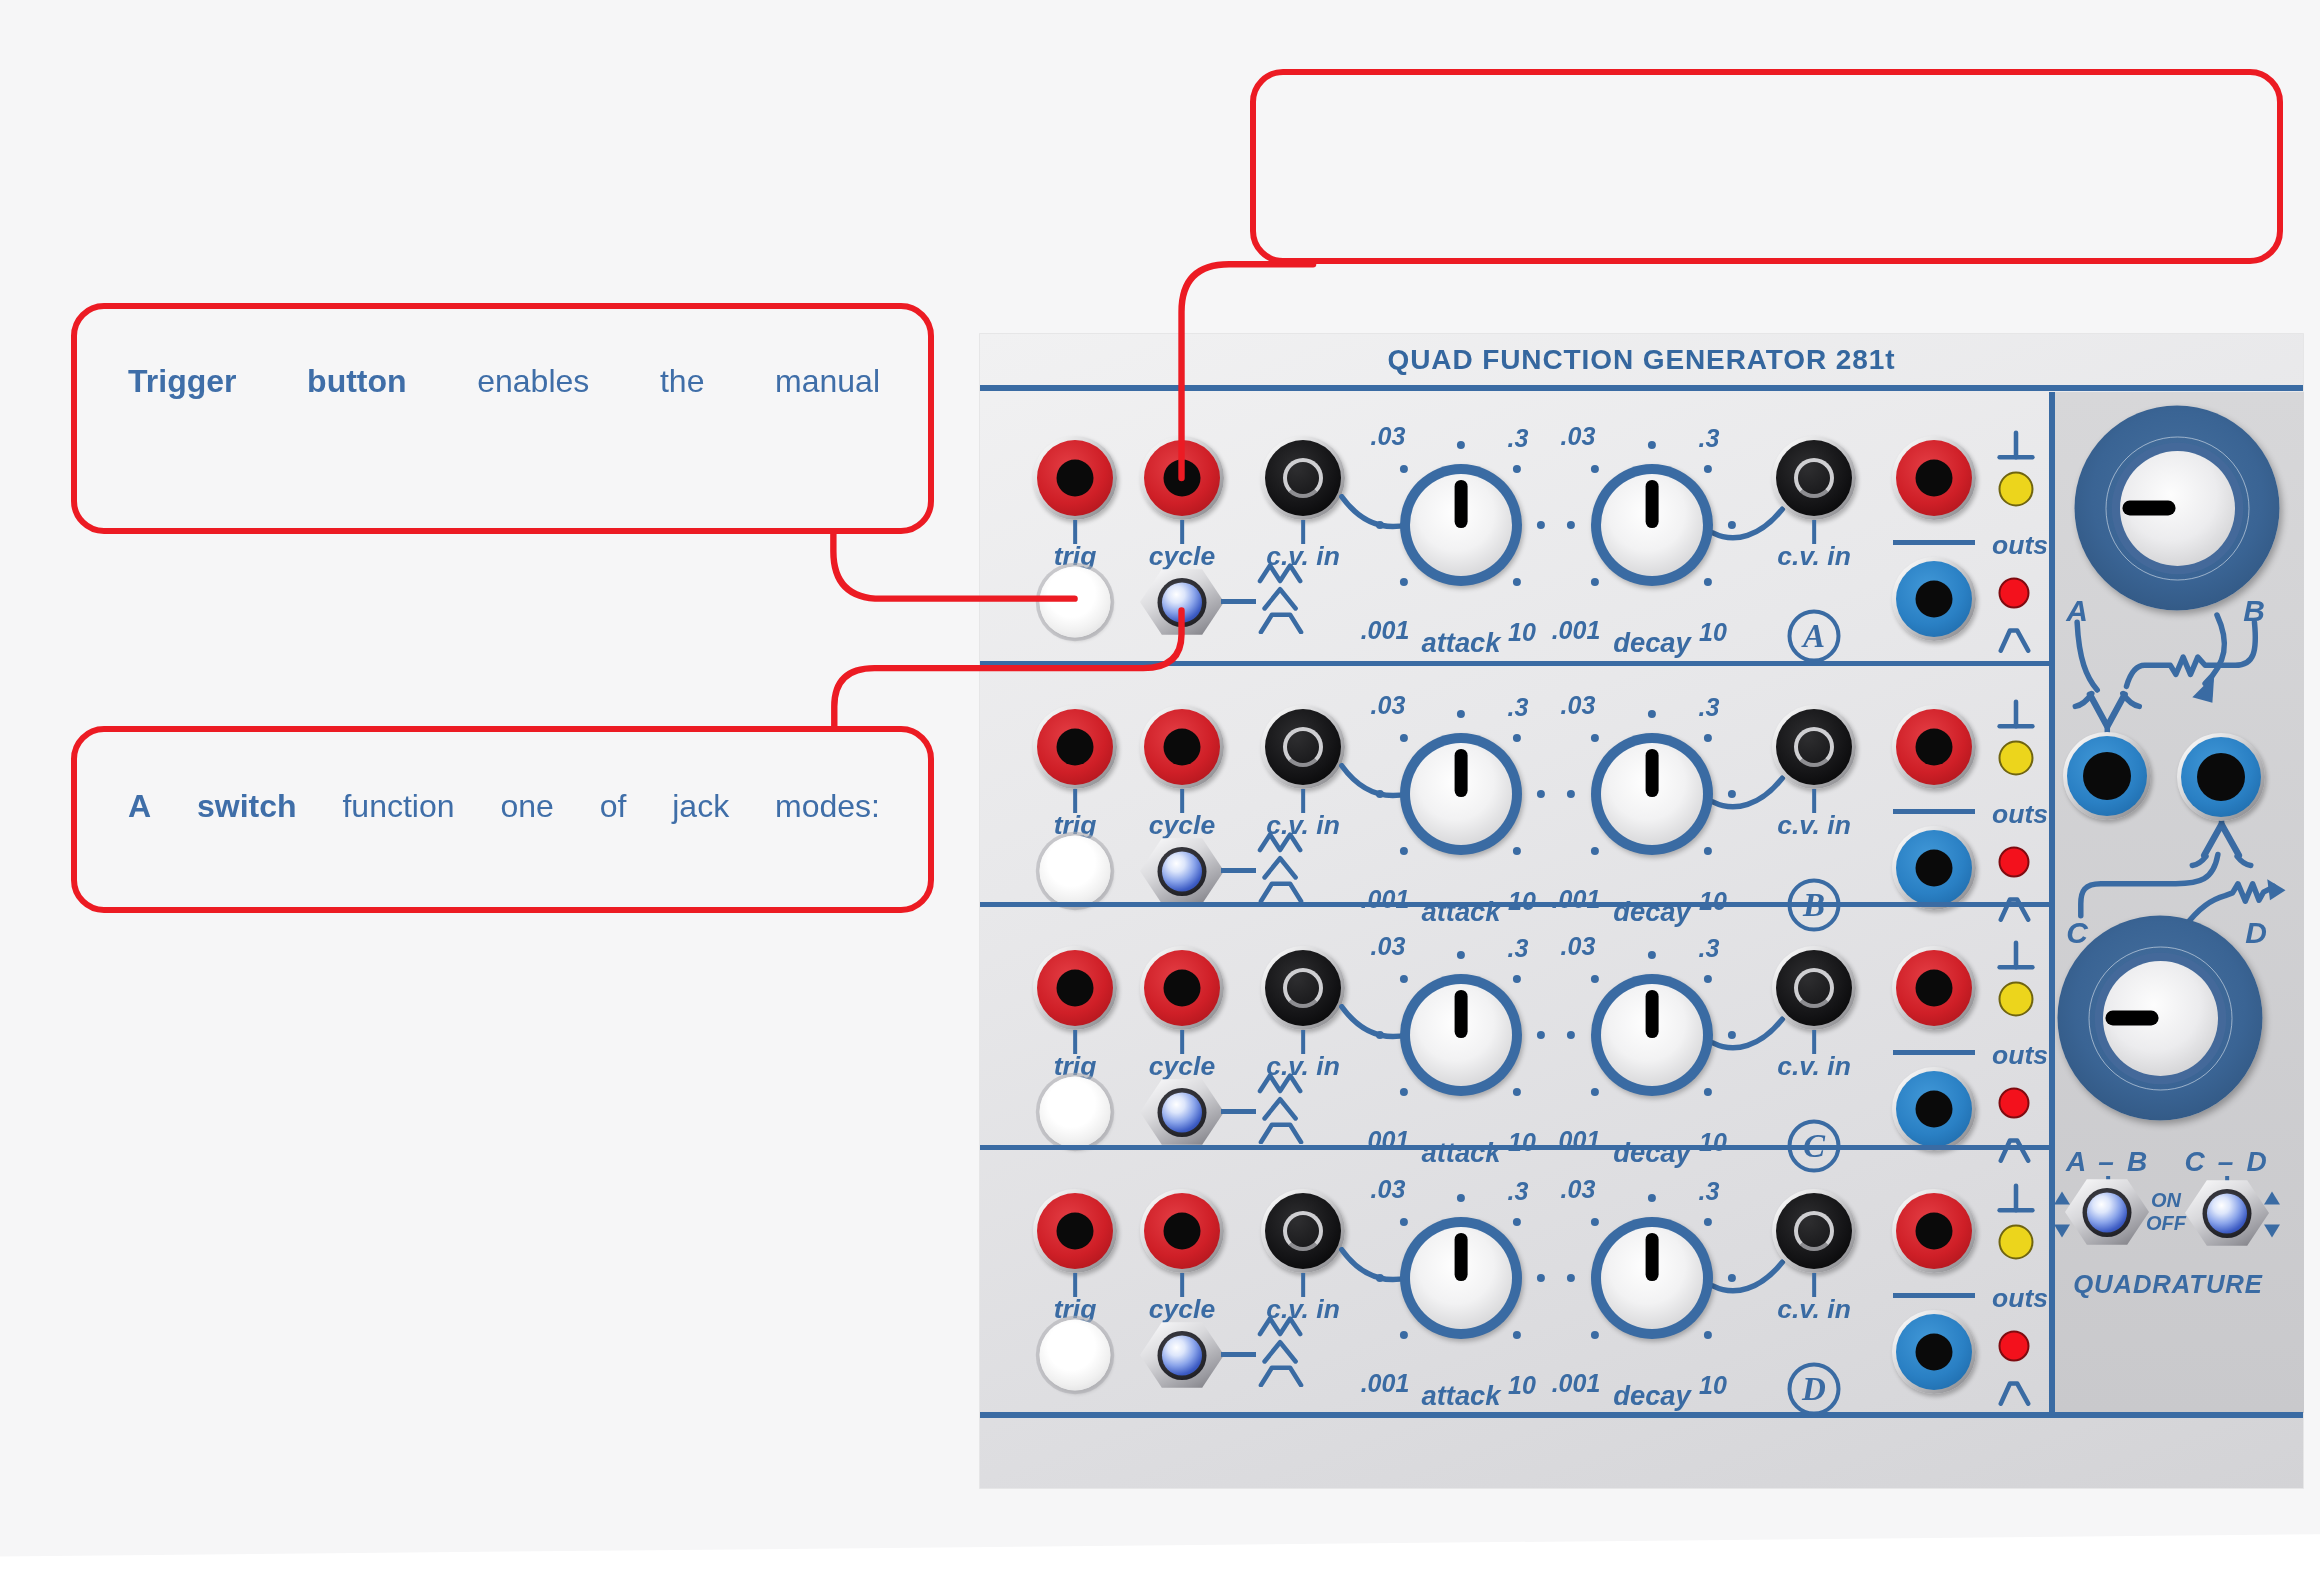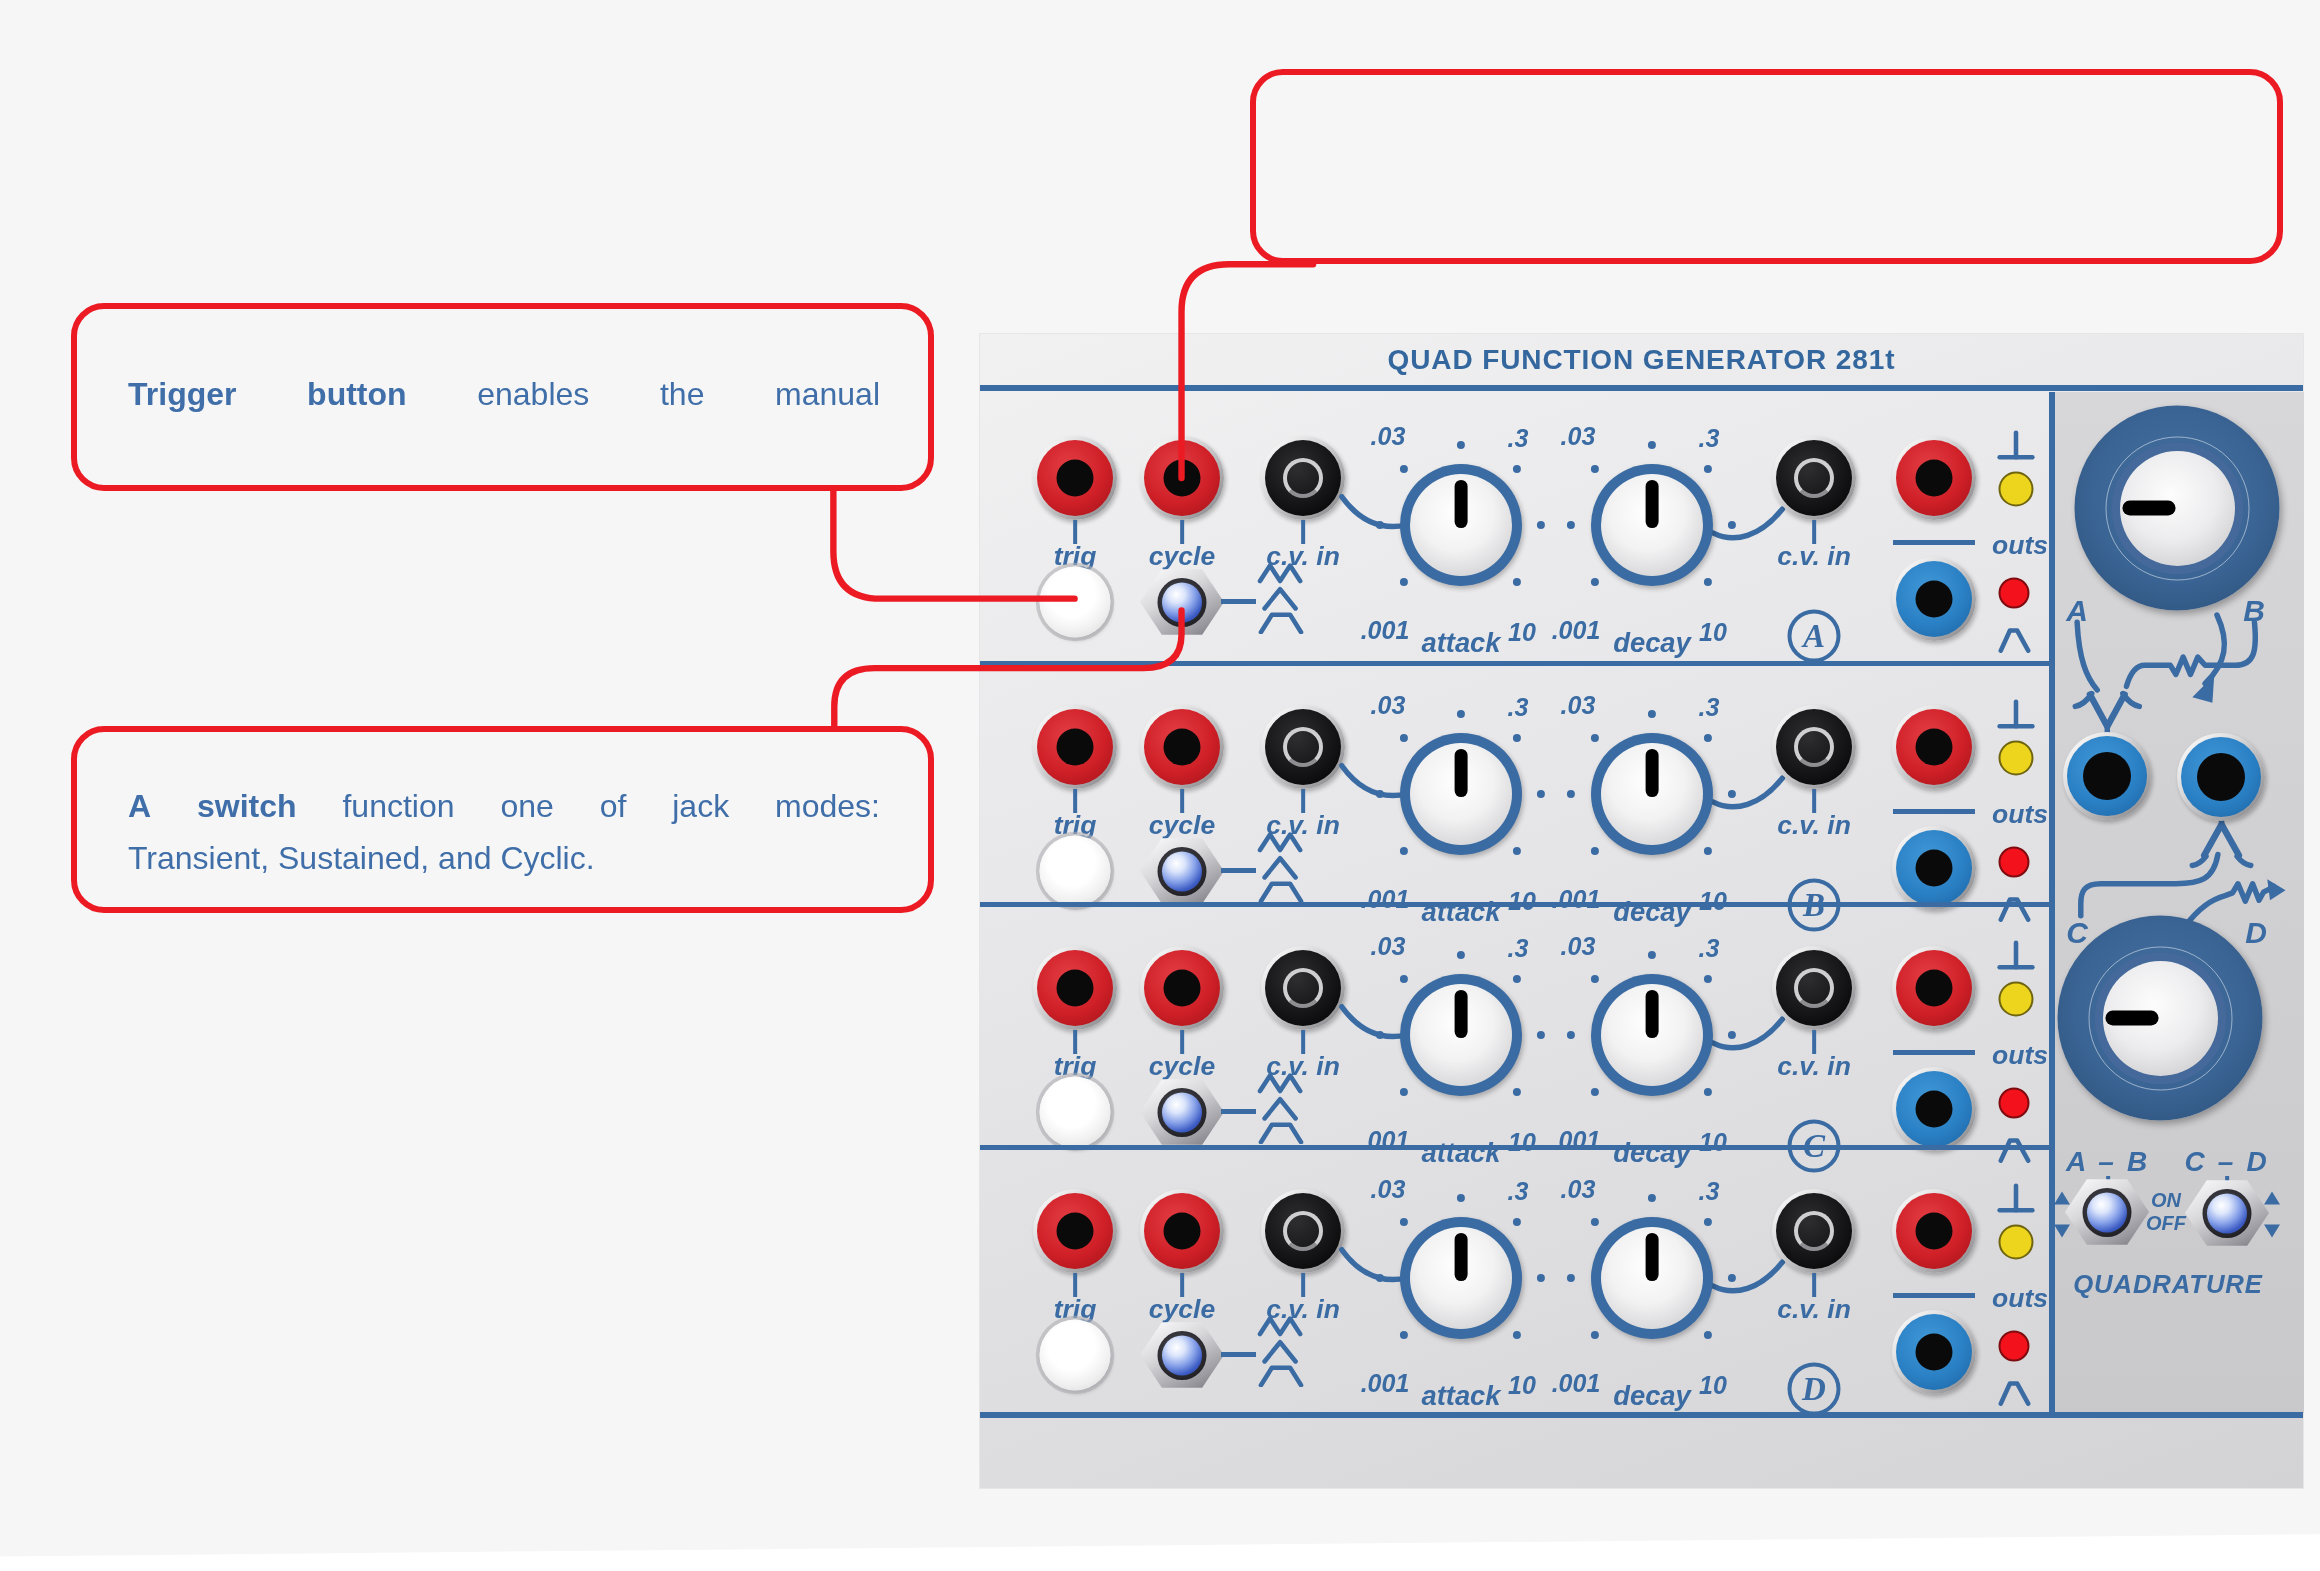--- a/index.html
+++ b/index.html
@@ -11,21 +11,21 @@
   html,body{background:#fff;}
   #stage{position:relative;width:2321px;height:1572px;background:var(--page-bg);
          font-family:"Liberation Sans", sans-serif;overflow:hidden;}
 
   
   .callout{position:absolute;border:6.4px solid var(--red);border-radius:33px;background:var(--page-bg);z-index:6;}
   .callout .line{font-size:32px;line-height:52px;color:var(--callout-text);white-space:nowrap;}
   .callout .line.justify{display:flex;justify-content:space-between;white-space:normal;}
   .callout .b{font-weight:700;}
   #callout-cycle{left:1250px;top:69px;width:1033px;height:195px;padding:44px 55px 0 60px;}
-  #callout-trigger{left:71px;top:303px;width:863px;height:188px;padding:59px 48px 0 51px;text-align:right;}
+  #callout-trigger{left:71px;top:303px;width:863px;height:231px;padding:46px 48px 0 51px;text-align:right;}
   #callout-switch{left:71px;top:726px;width:863px;height:187px;padding:48px 48px 0 51px;}
 
   
   #module{position:absolute;left:980px;top:334px;width:1323px;height:1154px;z-index:1;
           background:linear-gradient(160deg,var(--panel-hi) 0%,#e8e8ea 35%,#dddde0 70%,var(--panel-lo) 100%);
           box-shadow:0 0 0 0.9px rgba(0,0,0,0.07);}
   #panel-title{position:absolute;left:0;top:0;width:100%;height:52px;display:flex;align-items:center;justify-content:center;
           color:#35679f;font-weight:700;font-size:28px;letter-spacing:0.9px;}
   .hrule{position:absolute;left:0;width:1323px;height:6.4px;background:var(--accent);}
   #title-rule{top:51px;}
@@ -646,18 +646,17 @@
   <div class="callout" id="callout-switch">
       <div class="line justify">
         <span class="b">A</span>
         <span class="b">switch</span>
         <span>function</span>
         <span>one</span>
         <span>of</span>
         <span>jack</span>
         <span>modes:</span>
       </div>
-      <div class="line">Transient, Sustained, and Cyclic.</div>
     </div>
 
   <div id="page-corner"></div>
 </div>
 
 
 </body></html>

